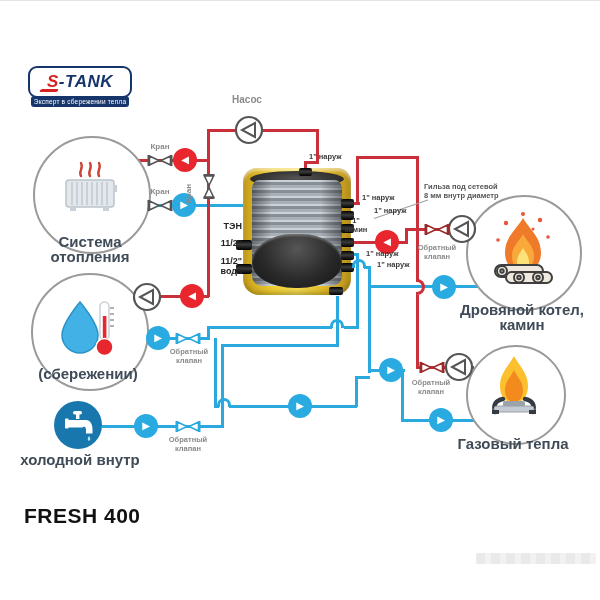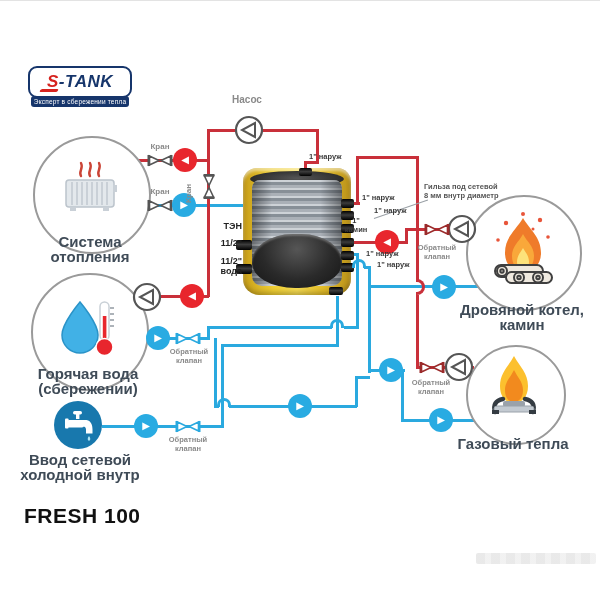--- a/index.html
+++ b/index.html
@@ -346,35 +346,33 @@
   <div class="port" style="left:377px;top:261px;">1" наруж</div>
   <div class="tportl" style="left:212px;top:221px;width:30px;">ТЭН</div>
   <div class="tportl" style="left:212px;top:238px;width:30px;">11/2"</div>
   <div class="tportl" style="left:212px;top:256px;width:30px;">
     <span style="display:block">11/2"</span>
       <span style="display:block">вода</span>
   </div>
 
   <div class="nodelbl" style="left:20px;top:234px;width:140px;">Система отопления</div>
   <div class="nodelbl" style="left:18px;top:366px;width:140px;">
-    <span style="display:block">Горячая вода</span>
       <span style="display:block">(сбережении)</span>
   </div>
   <div class="nodelbl" style="left:10px;top:452px;width:140px;">
-    <span style="display:block">Ввод сетевой</span>
       <span style="display:block">холодной внутр</span>
   </div>
   <div class="nodelbl" style="left:437px;top:302px;width:170px;">Дровяной котел, камин</div>
   <div class="nodelbl" style="left:443px;top:436px;width:140px;">Газовый тепла</div>
 
   <div id="logo">
     <div class="box">
       <span class="s">S</span>
         <span class="rest">-TANK</span>
     </div>
     <div class="swoosh"></div>
     <div class="banner">Эксперт в сбережении тепла</div>
   </div>
 
-  <div id="model">FRESH 100</div>
+  <div id="model">FRESH 400</div>
 
   <div id="watermark"></div>
 </div>
 
 </body></html>

